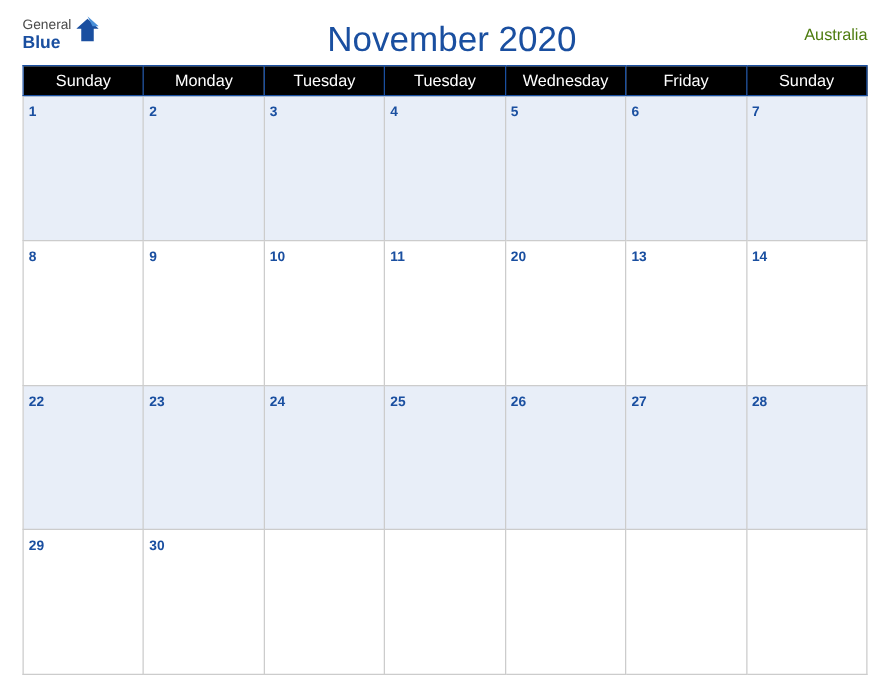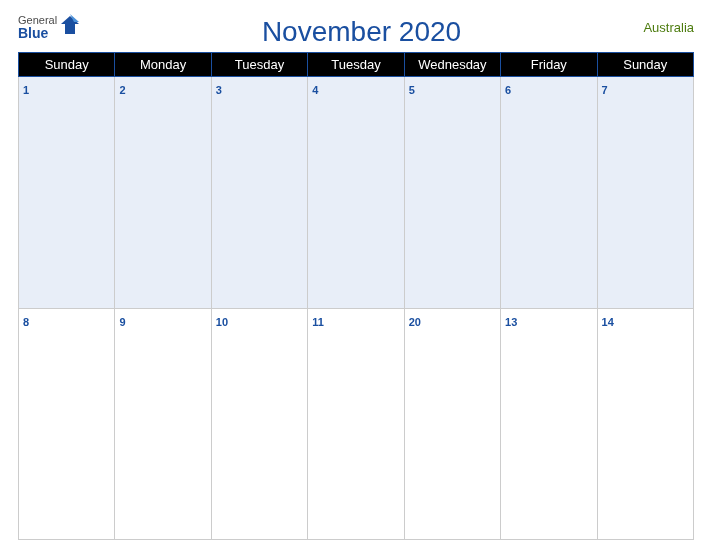--- a/index.html
+++ b/index.html
@@ -153,14 +153,32 @@
       </tr>
       <tr>
         <td><span class="day-num">8</span></td>
         <td><span class="day-num">9</span></td>
         <td><span class="day-num">10</span></td>
         <td><span class="day-num">11</span></td>
         <td><span class="day-num">20</span></td>
         <td><span class="day-num">13</span></td>
         <td><span class="day-num">14</span></td>
       </tr>
+      <tr>
+        <td><span class="day-num">22</span></td>
+        <td><span class="day-num">23</span></td>
+        <td><span class="day-num">24</span></td>
+        <td><span class="day-num">25</span></td>
+        <td><span class="day-num">26</span></td>
+        <td><span class="day-num">27</span></td>
+        <td><span class="day-num">28</span></td>
+      </tr>
+      <tr>
+        <td><span class="day-num">29</span></td>
+        <td><span class="day-num">30</span></td>
+        <td></td>
+        <td></td>
+        <td></td>
+        <td></td>
+        <td></td>
+      </tr>
     </tbody>
 </table>
 
 </body></html>

